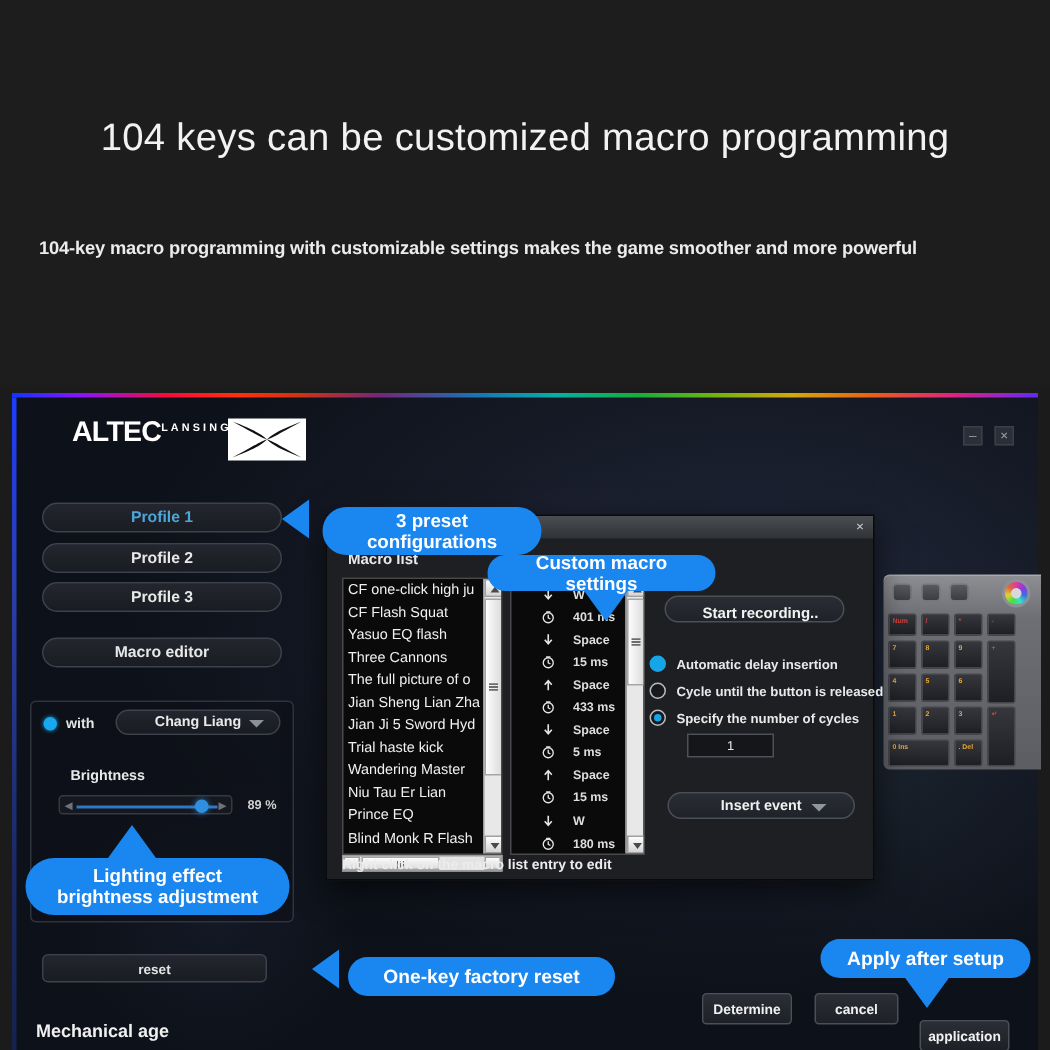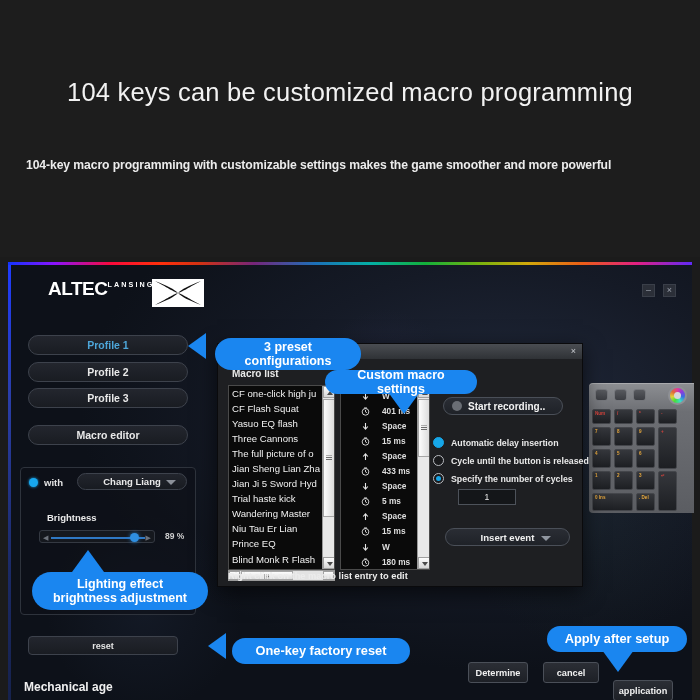--- a/index.html
+++ b/index.html
@@ -202,21 +202,21 @@
   .hs-btn.l { left:0; } .hs-btn.r { right:0; }
   .hs-thumb { position:absolute; left:12px; top:0; width:52px; height:9px; background:linear-gradient(to bottom,#fdfdfd,#dcdcdc); border:1px solid #a6a6a6; }
   .hs-grip { position:absolute; left:50%; top:2px; width:5px; height:5px; transform:translateX(-50%);
     background: repeating-linear-gradient(to right,#6d6d6d 0 1px,transparent 1px 2px); }
   .hint-text { position:absolute; left:10px; top:227px; color:#ececec; font-size:9.3px; font-weight:700; }
 
   .rec-btn {
     position:absolute; left:225px; top:53px; width:120px; height:18px;
     border:1px solid #4a4f58; border-radius:9px;
     background: linear-gradient(to bottom,#2a2d34,#1f2228);
-    display:flex; align-items:center; gap:6px; padding-left:8px;
+    display:flex; align-items:center; gap:6px; padding-left:8px;flex-direction:column;
   }
   .rec-dot { width:10px; height:10px; border-radius:50%; background:#6a6e75; }
   .rec-lbl { color:#f2f2f2; font-size:10px; font-weight:700; }
 
   .radio-line { position:absolute; display:flex; align-items:center; gap:7px; }
   .rd { width:11px; height:11px; border-radius:50%; border:1.4px solid #b9bcc1; background:#18191c; position:relative; }
   .rd.filled { background:#16a6e8; border-color:#16a6e8; }
   .rd.dotted::after {
     content:""; position:absolute; left:2px; top:2px; width:5px; height:5px;
     border-radius:50%; background:#16a6e8;
@@ -287,21 +287,21 @@
   }
   .arrow { position:absolute; width:0; height:0; z-index:59; }
   .arrow.left  { border-top:13px solid transparent; border-bottom:13px solid transparent; border-right:18px solid #1a86f0; }
   .arrow.down  { border-left:16px solid transparent; border-right:16px solid transparent; border-top:22px solid #1a86f0; }
   .arrow.up    { border-left:16px solid transparent; border-right:16px solid transparent; border-bottom:22px solid #1a86f0; }
 
   #calloutPreset   { left:215px; top:338px; width:146px; height:32px; font-size:12.5px; flex-direction:column; }
   #calloutCustom   { left:325px; top:370px; width:152px; height:24px; font-size:12.5px; }
   #arrowCustom     { left:388px; top:392px; }
   #calloutProfiles { left:188px; top:333px; }
-  #calloutBright   { left:32px; top:572px; width:176px; height:38px; font-size:12.5px; flex-direction:column; }
+  #calloutBright   { left:17px; top:572px; width:176px; height:38px; font-size:12.5px; flex-direction:column; }
   #arrowBright     { left:72px; top:550px; }
   #calloutReset    { left:232px; top:638px; width:178px; height:26px; font-size:12.8px; }
   #arrowReset      { left:208px; top:633px; }
   #calloutApply    { left:547px; top:626px; width:140px; height:26px; font-size:12.8px; }
   #arrowApply      { left:602px; top:650px; }
 </style>
 </head>
 <body>
 
 <div id="root">

